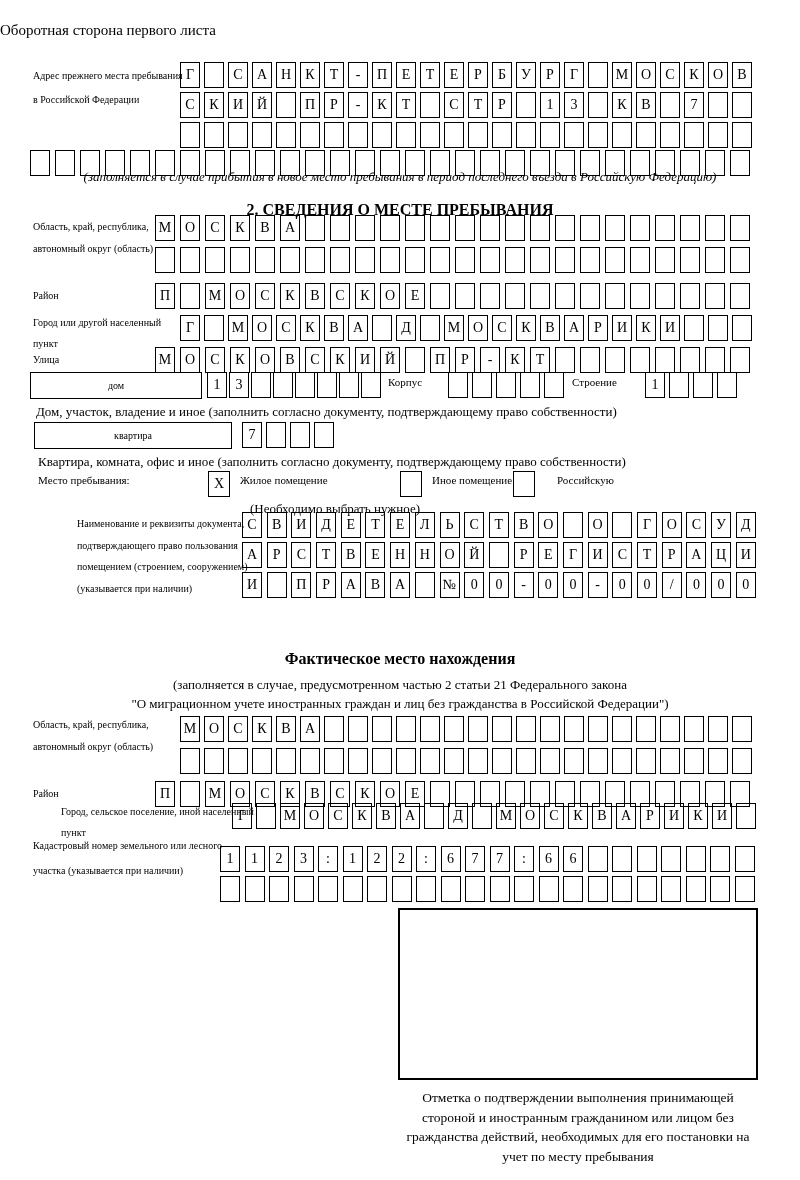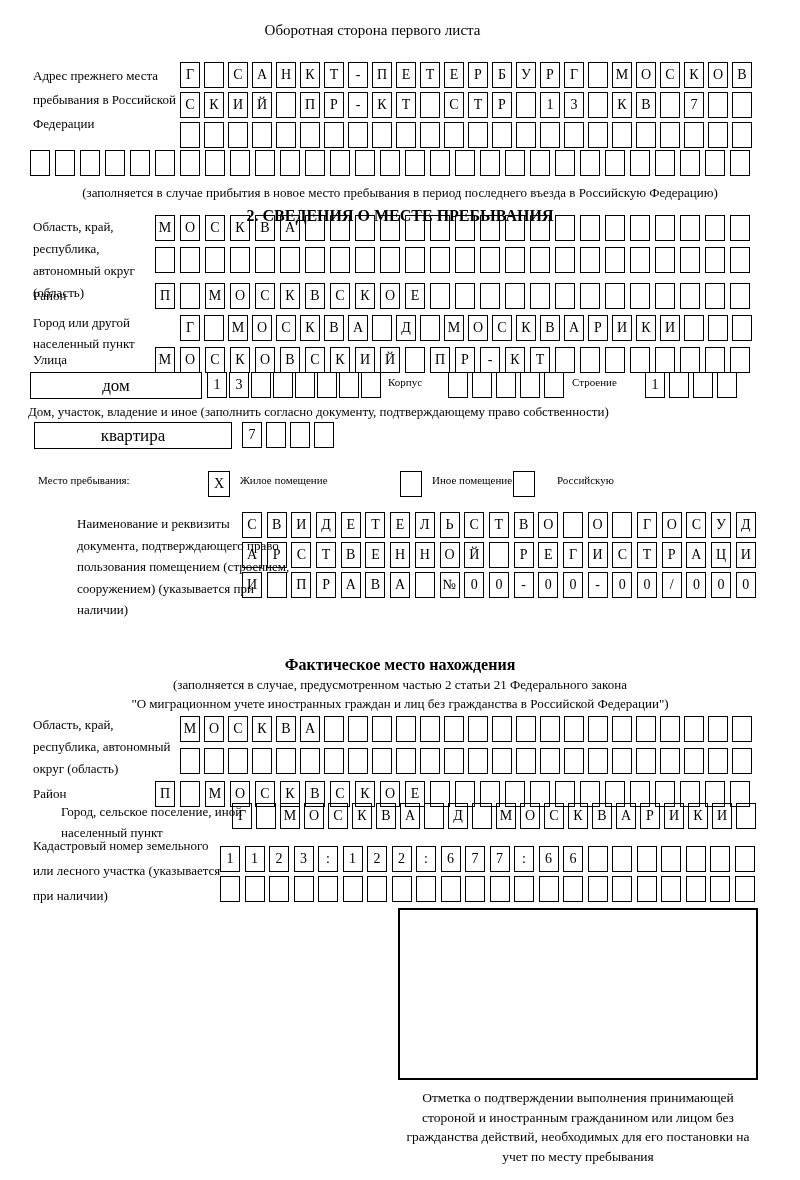--- a/index.html
+++ b/index.html
@@ -1,36 +1,36 @@
 <!DOCTYPE html>
 <html><head>
 <meta charset="utf-8">
 <style>
   html,body{margin:0;padding:0;background:#fff;}
   .page{
     position:relative;width:800px;height:1180px;background:#fff;color:#000;
     font-family:"Liberation Serif","DejaVu Serif",serif;overflow:hidden;
   }
   .abs{position:absolute;}
-  .hdr{font-size:15px;text-align:center;}
-  .flabel{font-size:13px;line-height:22px;}
+  .hdr{font-size:15px;text-align:left;}
+  .flabel{font-size:10px;line-height:22px;}
   .cells{display:flex;}
   .cell{
     flex:none;width:20px;height:26px;border:1.5px solid #000;box-sizing:border-box;
     display:flex;align-items:center;justify-content:center;
     font-size:14px;font-family:"Liberation Serif","DejaVu Serif",serif;
   }
   .g2{gap:2px}.g4{gap:4px}.g45{gap:4.5px}.g47{gap:4.7px}.g5{gap:5px}
   .bigbox{
     border:1.5px solid #000;box-sizing:border-box;height:27px;
-    display:flex;align-items:center;justify-content:center;font-size:17px;text-align:right;
+    display:flex;align-items:center;justify-content:center;font-size:10px;text-align:right;
   }
   .caption{font-size:13px;line-height:17px;}
   .center{width:800px;text-align:center;left:0;}
-  .sec-title{font-size:16px;font-weight:bold;margin-top:6px;}
+  .sec-title{font-size:16px;font-weight:bold;}
   .inline-lbl{font-size:11px;}
   .chk{width:22px;height:26px;}
   .stamp-box{border:2px solid #000;box-sizing:border-box;background:#fff;}
   .stamp-cap{font-size:13.5px;line-height:19.5px;text-align:center;}
 </style>
 </head>
 <body>
 
 <div class="page">
 
@@ -139,21 +139,21 @@
       <div class="cell"></div>
       <div class="cell"></div>
       <div class="cell"></div>
       <div class="cell"></div>
       <div class="cell"></div>
       <div class="cell"></div>
       <div class="cell"></div>
       <div class="cell"></div>
       <div class="cell"></div>
     </div>
-  <div class="abs caption center" style="top:184px;">(заполняется в случае прибытия в новое место пребывания в период последнего въезда в Российскую Федерацию)</div>
+  <div class="abs caption center" style="top:168px;font-style:italic;">(заполняется в случае прибытия в новое место пребывания в период последнего въезда в Российскую Федерацию)</div>
 
   <div class="abs sec-title center" style="top:201px;">2. СВЕДЕНИЯ О МЕСТЕ ПРЕБЫВАНИЯ</div>
 
   <div class="abs flabel" style="left:33px;top:216px;width:125px;">Область, край, республика, автономный округ (область)</div>
   <div class="abs cells g5" style="left:155px;top:215px;">
       <div class="cell">М</div>
       <div class="cell">О</div>
       <div class="cell">С</div>
       <div class="cell">К</div>
       <div class="cell">В</div>
@@ -307,37 +307,39 @@
       <div class="cell"></div>
       <div class="cell"></div>
     </div>
   <div class="abs inline-lbl" style="left:572px;top:376px;">Строение</div>
   <div class="abs cells g4" style="left:645px;top:372px;">
       <div class="cell">1</div>
       <div class="cell"></div>
       <div class="cell"></div>
       <div class="cell"></div>
     </div>
-  <div class="abs caption" style="left:28px;top:403px;text-align:center;">Дом, участок, владение и иное (заполнить согласно документу, подтверждающему право собственности)</div>
+  <div class="abs caption" style="left:36px;top:403px;text-align:center;">Дом, участок, владение и иное (заполнить согласно документу, подтверждающему право собственности)</div>
 
   <div class="abs bigbox" style="left:34px;top:422px;width:198px;">квартира</div>
   <div class="abs cells g4" style="left:242px;top:422px;">
       <div class="cell">7</div>
       <div class="cell"></div>
       <div class="cell"></div>
       <div class="cell"></div>
     </div>
+  <div class="abs caption" style="left:38px;top:453px;">Квартира, комната, офис и иное (заполнить согласно документу, подтверждающему право собственности)</div>
 
   <div class="abs inline-lbl" style="left:38px;top:474px;">Место пребывания:</div>
   <div class="abs cell chk" style="left:208px;top:471px;">X</div>
   <div class="abs inline-lbl" style="left:240px;top:474px;">Жилое помещение</div>
   <div class="abs cell chk" style="left:400px;top:471px;"></div>
   <div class="abs inline-lbl" style="left:432px;top:474px;">Иное помещение</div>
   <div class="abs cell chk" style="left:513px;top:471px;"></div>
   <div class="abs inline-lbl" style="left:557px;top:474px;">Российскую</div>
+  <div class="abs caption" style="left:155px;top:500px;width:360px;text-align:center;">(Необходимо выбрать нужное)</div>
 
   <div class="abs flabel" style="left:33px;top:513px;width:215px;line-height:21.5px;margin-left:44px;">Наименование и реквизиты документа, подтверждающего право пользования помещением (строением, сооружением) (указывается при наличии)</div>
   <div class="abs cells g47" style="left:242px;top:512px;">
       <div class="cell">С</div>
       <div class="cell">В</div>
       <div class="cell">И</div>
       <div class="cell">Д</div>
       <div class="cell">Е</div>
       <div class="cell">Т</div>
       <div class="cell">Е</div>

